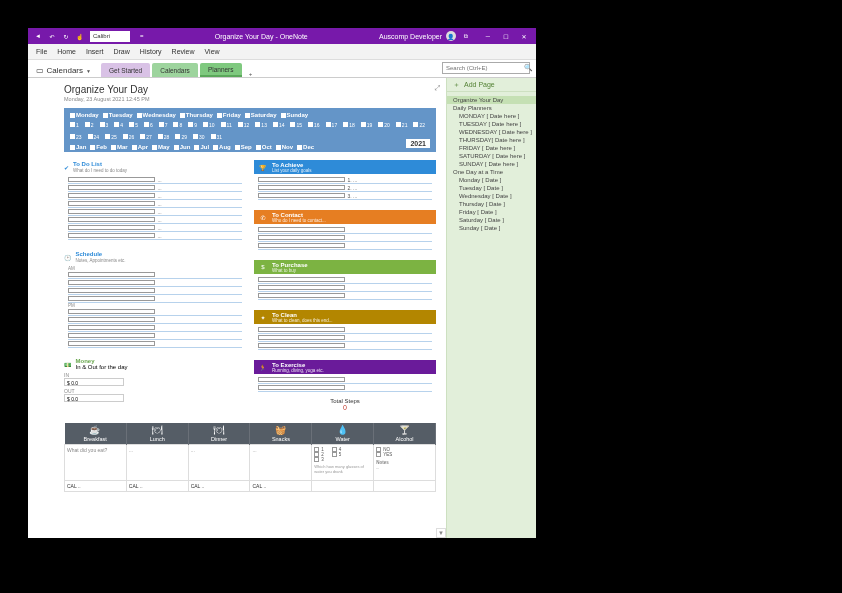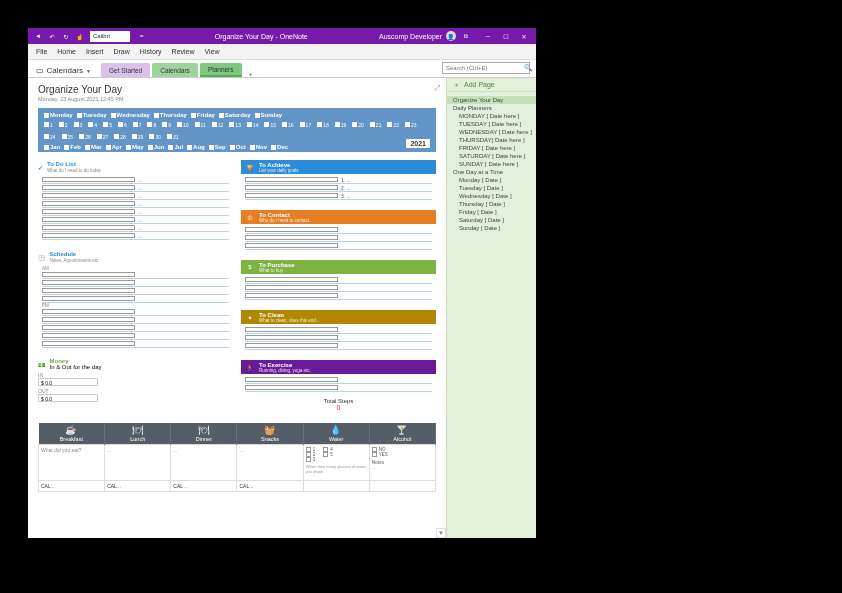--- a/index.html
+++ b/index.html
@@ -29,21 +29,21 @@
 .sectab { height: 14px; padding: 0 8px; display: flex; align-items: center; font-size: 6.5px; border-radius: 2px 2px 0 0; }
 .tab-purple { background: #d9c2e6; color: #333; }
 .tab-green1 { background: #9dd49d; color: #333; }
 .tab-green2 { background: #7fc97f; color: #333; border-bottom: 2px solid #5aa85a; }
 .addtab { width: 14px; text-align: center; color: #555; }
 .search { position: absolute; right: 6px; top: 2px; width: 88px; height: 12px; border: 1px solid #aaa; display: flex; align-items: center; padding: 0 3px; }
 .search input { border: none; flex: 1; font-size: 6px; outline: none; }
 .search-icon { color: #888; font-size: 7px; }
 
 
-.appbody { flex: 1; display: flex; min-height: 0; }
+.appbody { flex: 1; display: flex; min-height: 0; margin-left: 26px; }
 .canvas-col { flex: 1; display: flex; flex-direction: column; min-width: 0; }
 .canvas { flex: 1; overflow: hidden; padding: 6px 10px 0 10px; position: relative; }
 .expand-icon { position: absolute; right: 6px; top: 6px; color: #888; font-size: 7px; }
 .page-title { font-size: 10px; color: #333; }
 .page-date { font-size: 5.5px; color: #888; margin-top: 1px; }
 
 
 .dategrid { margin-top: 6px; background: #6495c8; color: #fff; padding: 4px 6px 2px 6px; position: relative; }
 .days-row, .nums-row, .months-row { display: flex; gap: 4px; flex-wrap: wrap; align-items: center; font-size: 6px; }
 .days-row span, .months-row span { display: flex; align-items: center; gap: 1px; }

